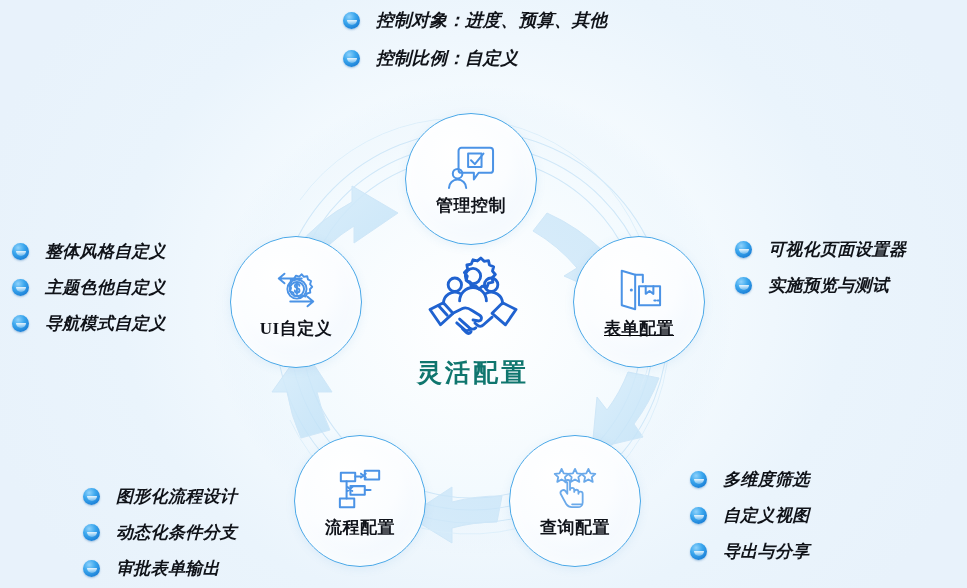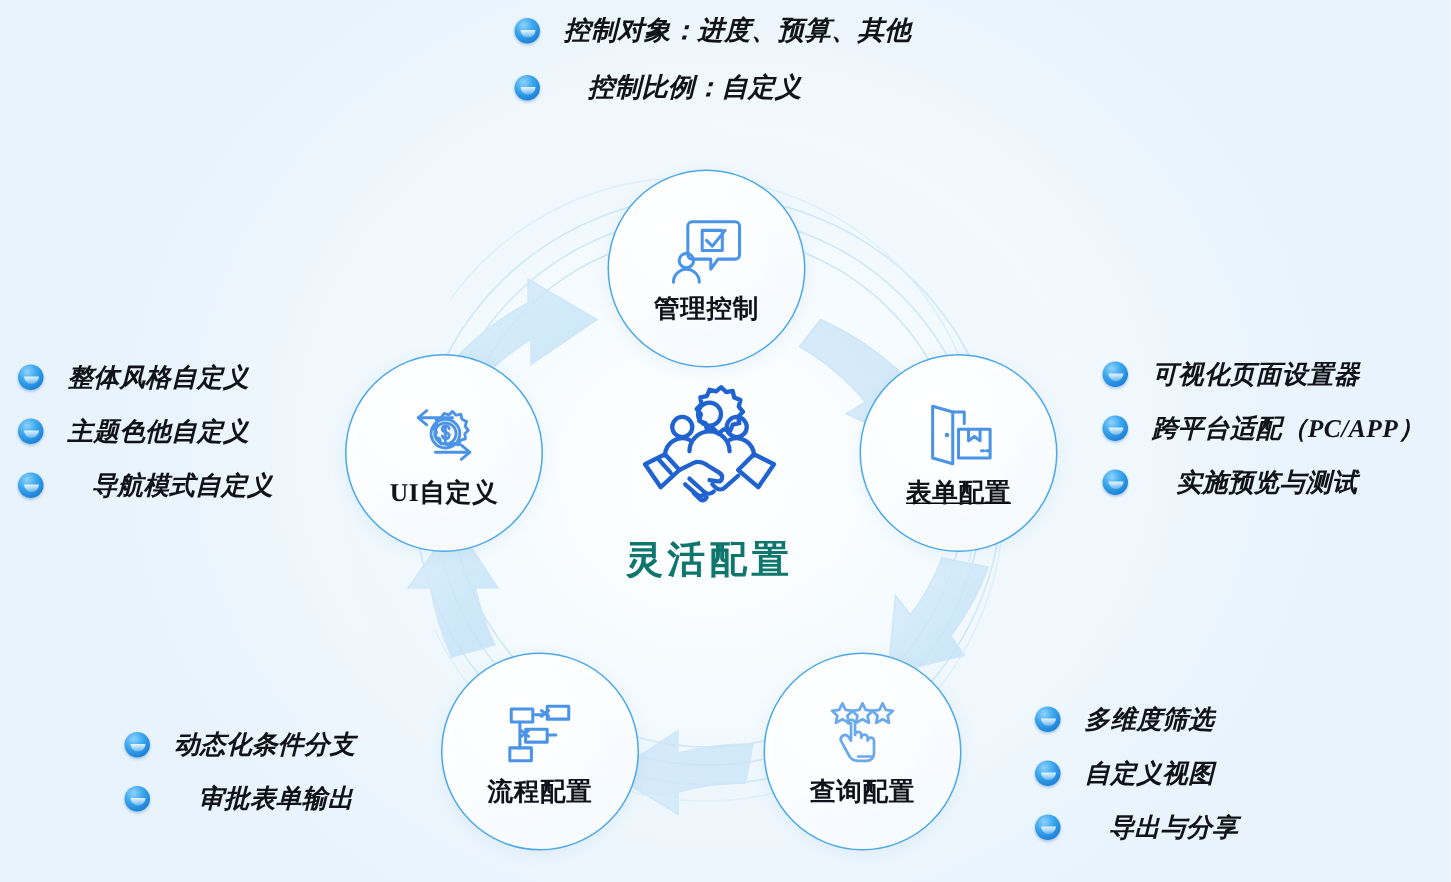--- a/index.html
+++ b/index.html
@@ -46,21 +46,21 @@
   .center-block .cicon{width:96px;height:86px;display:block;}
   .center-title{
     font-family:Liberation Mono, monospace;
     font-weight:bold;font-size:25px;color:#0f766e;letter-spacing:3px;
     margin-top:14px;white-space:nowrap;
   }
 
   
   .blist{position:absolute;}
   .brow{display:flex;align-items:center;margin-bottom:13px;white-space:nowrap;}
-  .brow:last-child{margin-bottom:0;gap:16px;}
+  .brow:last-child{margin-bottom:0;}
   .bullet{
     width:17px;height:17px;border-radius:50%;flex:0 0 17px;
     background:radial-gradient(circle at 36% 28%, #8fd2fb 0%, #3ba7ee 38%, #1d82d8 75%, #1a6fbe 100%);
     box-shadow:0 1px 2px rgba(25,100,170,.35);
     position:relative;
   }
   .bullet::after{
     content:"";position:absolute;left:3.5px;top:8px;width:10px;height:5px;
     border-radius:0 0 6px 6px;
     background:linear-gradient(180deg,rgba(255,255,255,.85),rgba(255,255,255,.25));
@@ -275,31 +275,31 @@
     </div>
   </div>
 
   <div class="blist" id="list-right">
     <div class="brow">
       <span class="bullet"></span>
       <span class="btext">可视化页面设置器</span>
     </div>
     <div class="brow">
       <span class="bullet"></span>
-      <span class="btext">跨平台适配（PC/APP）</span>
-    </div>
-    <div class="brow">
-      <span class="bullet"></span>
       <span class="btext">实施预览与测试</span>
     </div>
   </div>
 
   <div class="blist" id="list-bottomleft">
     <div class="brow">
       <span class="bullet"></span>
+      <span class="btext">图形化流程设计</span>
+    </div>
+    <div class="brow">
+      <span class="bullet"></span>
       <span class="btext">动态化条件分支</span>
     </div>
     <div class="brow">
       <span class="bullet"></span>
       <span class="btext">审批表单输出</span>
     </div>
   </div>
 
   <div class="blist" id="list-bottomright">
     <div class="brow">

